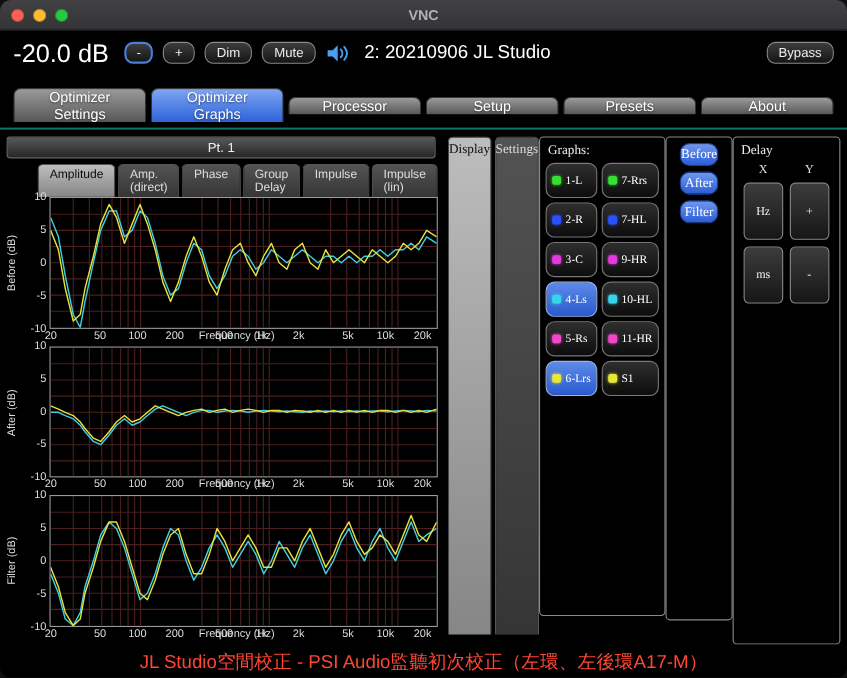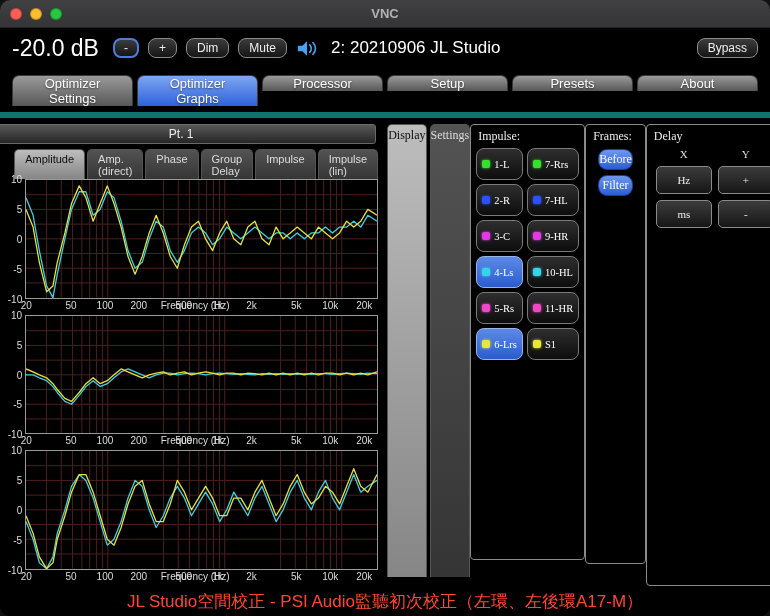--- a/index.html
+++ b/index.html
@@ -20,22 +20,22 @@
   
   .volumebar { flex:0 0 40px; display:flex; align-items:center; gap:9px; padding:0 12px; background:#000; }
   .vol-db { color:#fff; font-size:23px; min-width:92px; }
   .pill { background:linear-gradient(#3c3c3c,#151515); border:1px solid #8a8a8a; border-radius:8px;
           color:#eee; font-size:12px; padding:2px 10px; line-height:14px; cursor:default; }
   .pill.minus { border:2px solid #4a7fd8; padding:1px 9px; }
   .source { color:#fff; font-size:17px; margin-left:4px; flex:1; white-space:nowrap; }
   .bypass { margin-left:auto; }
 
   
-  .tabsrow { flex:0 0 50px; display:flex; gap:4px; padding:7px 12px 0; align-items:flex-start;
-             border-bottom:6px solid #0f766e; background:#000; }
+  .tabsrow { flex:0 0 50px; display:flex; gap:4px; padding:7px 12px 0; align-items:center;
+             border-bottom:2px solid #0f766e; background:#000; }
   .maintab { flex:1; border-radius:7px 7px 0 0; background:linear-gradient(#9a9a9a,#575757);
              color:#fff; font-size:13px; display:flex; align-items:center; justify-content:center;
              text-align:center; white-space:pre-line; line-height:15px;
              border:1px solid #3a3a3a; border-bottom:none; text-shadow:0 1px 2px rgba(0,0,0,.55); }
   .maintab.selected { background:linear-gradient(#7fa6f2,#2d62d9); }
 
   
   .content { flex:1; display:flex; min-height:0; background:#000;justify-content:center; }
   .graphs-panel { width:600px; display:flex; flex-direction:column; padding:6px 4px 2px 6px; min-height:0; }
   .pt-header { flex:0 0 20px; background:linear-gradient(#585858,#262626); border:1px solid #6a6a6a;
@@ -79,22 +79,22 @@
 
   .group-graphs { margin-bottom:26px; }
   .group-frames { margin-bottom:22px; }
   .frames-buttons { display:flex; flex-direction:column; gap:5px; padding:1px 7px 2px; }
   .frame-btn { background:linear-gradient(#6f97ee,#2b5dd5); border:1px solid #1d3f92; border-radius:9px;
                color:#fff; font-size:12px; text-align:center; padding:2px 0; }
 
   .zoom-cols { display:grid; grid-template-columns:1fr 1fr; column-gap:6px; padding:0 4px; }
   .zoom-col { display:flex; flex-direction:column; align-items:center; gap:5px; }
   .zoom-col-label { color:#ddd; font-size:11px; margin-bottom:1px; }
-  .zoom-btn { width:56px; text-align:center; background:linear-gradient(#3c3c3c,#161616);
-              border:1px solid #8a8a8a; border-radius:5px; color:#eee; font-size:11px; padding:7px 0; }
+  .zoom-btn { width:36px; text-align:center; background:linear-gradient(#3c3c3c,#161616);
+              border:1px solid #8a8a8a; border-radius:5px; color:#eee; font-size:11px; padding:19px 0; }
 
   
   .statusbar { flex:0 0 30px; display:flex; align-items:center; justify-content:center;
                background:#000; }
   .status-text { color:#ff4633; font-size:17px; white-space:nowrap; }
 </style>
 </head>
 <body>
 
 <div class="window">
@@ -344,21 +344,21 @@
         </div>
     </div>
 
     <div class="sidebar">
       <div class="side-tabs" id="side-tabs">
           <div class="side-tab selected">Display</div>
           <div class="side-tab">Settings</div>
         </div>
 
       <div class="group group-graphs">
-        <div class="group-label">Impulse:</div>
+        <div class="group-label">Graphs:</div>
         <div class="channels" id="channels">
             <div class="chan">
               <div class="led" style="background: rgb(53, 224, 47); box-shadow: rgb(53, 224, 47) 0px 0px 3px;"></div>
               <div class="chan-label">1-L</div>
             </div>
             <div class="chan">
               <div class="led" style="background: rgb(43, 80, 255); box-shadow: rgb(43, 80, 255) 0px 0px 3px;"></div>
               <div class="chan-label">2-R</div>
             </div>
             <div class="chan">
@@ -398,23 +398,23 @@
               <div class="chan-label">11-HR</div>
             </div>
             <div class="chan">
               <div class="led" style="background: rgb(232, 232, 56); box-shadow: rgb(232, 232, 56) 0px 0px 3px;"></div>
               <div class="chan-label">S1</div>
             </div>
           </div>
       </div>
 
       <div class="group group-frames">
-        <div class="group-label">Frames:</div>
         <div class="frames-buttons" id="frames">
             <div class="frame-btn">Before</div>
+            <div class="frame-btn">After</div>
             <div class="frame-btn">Filter</div>
           </div>
       </div>
 
       <div class="group">
         <div class="group-label">Delay</div>
         <div class="zoom-cols">
           <div class="zoom-col">
             <div class="zoom-col-label">X</div>
             <div id="zoom-x" style="display: flex; flex-direction: column; gap: 6px;">

